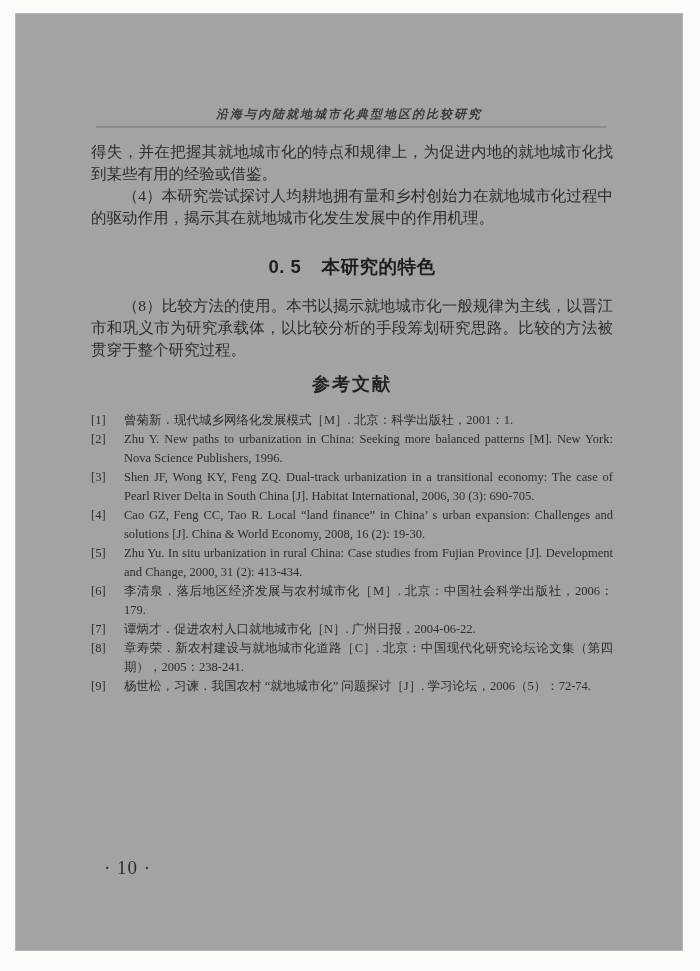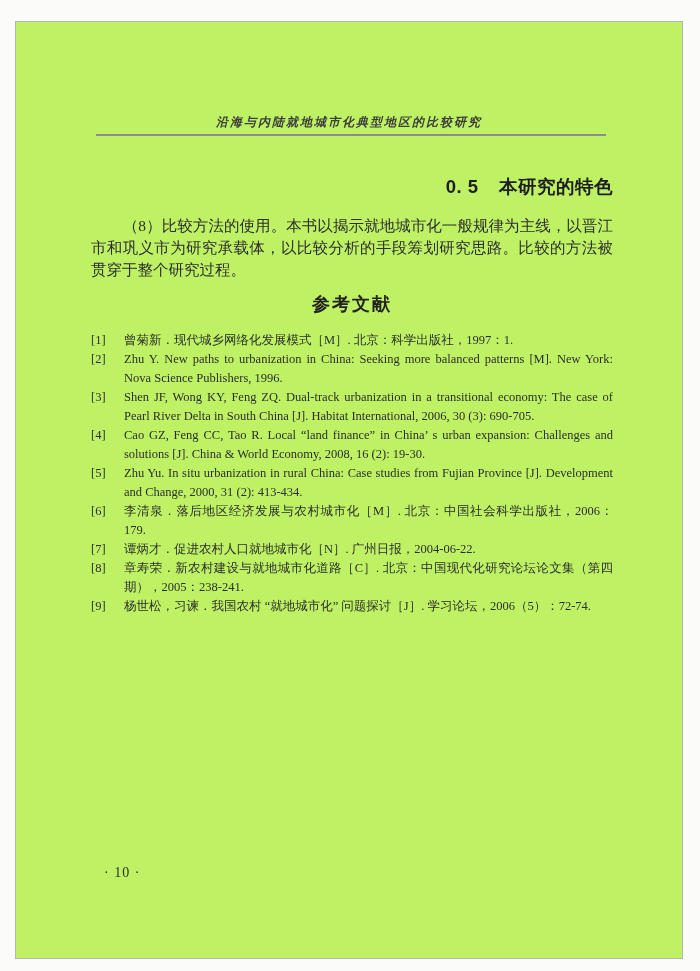--- a/index.html
+++ b/index.html
@@ -3,22 +3,22 @@
 <meta charset="utf-8">
 <style>
   html,body{margin:0;padding:0;}
   body{
     width:700px;height:971px;position:relative;
     background:#fbfbfa;
     font-family:"Liberation Serif","DejaVu Serif",serif;
     -webkit-font-smoothing:antialiased;
   }
   .page{
-    position:absolute;left:15px;top:21px;width:668px;height:938px;
-    background:#bef264;border:1px solid #b4b4b4;box-sizing:border-box;
+    position:absolute;left:15px;top:13px;width:668px;height:938px;
+    background:#a3a3a3;border:1px solid #b4b4b4;box-sizing:border-box;
   }
   .running-head{
     position:absolute;top:92px;left:0;width:100%;
     text-align:center;font-style:italic;font-weight:bold;
     font-size:12px;letter-spacing:2px;color:#3c3c3c;
   }
   .head-rule{
     position:absolute;top:112px;left:80px;width:510px;height:2px;
     background:#8c8c8c;
   }
@@ -26,60 +26,64 @@
     position:absolute;left:75px;top:127px;width:522px;
     color:#2d2d2d;font-size:15.5px;line-height:22px;
     text-align:justify;
   }
   .para{margin:0;}
   .para.indent{text-indent:2.05em;}
   .sec-heading{
     margin:26px 0 16px 0;
     font-family:"Liberation Sans","DejaVu Sans",sans-serif;
     font-weight:bold;font-size:18.5px;line-height:24px;color:#1e1e1e;
-    text-align:right;letter-spacing:0.5px;
+    text-align:center;letter-spacing:0.5px;
   }
   .sec-num{margin-right:1.1em;}
   .ref-heading{
     margin:12px 0 16px 0;text-align:center;
     font-family:"Liberation Sans","DejaVu Sans",sans-serif;
     font-weight:bold;font-size:18px;color:#222;letter-spacing:2px;
   }
   .refs{font-size:12.5px;line-height:19px;color:#2d2d2d;}
   .ref-item{display:flex;margin:0;}
   .ref-label{flex:0 0 33px;white-space:nowrap;}
   .ref-text{flex:1;text-align:justify;}
   .page-num{
     position:absolute;left:88px;top:843px;
-    font-size:14px;letter-spacing:1px;color:#2d2d2d;font-family:Liberation Serif, serif;
+    font-size:19px;letter-spacing:1px;color:#2d2d2d;font-family:Liberation Serif, serif;
   }
 </style>
 </head>
 <body>
 
 <div class="page">
   <div class="running-head">沿海与内陆就地城市化典型地区的比较研究</div>
   <div class="head-rule"></div>
 
   <div class="content">
+    <div id="intro-container">
+        <p class="para">得失，并在把握其就地城市化的特点和规律上，为促进内地的就地城市化找到某些有用的经验或借鉴。</p>
+        <p class="para indent">（4）本研究尝试探讨人均耕地拥有量和乡村创始力在就地城市化过程中的驱动作用，揭示其在就地城市化发生发展中的作用机理。</p>
+      </div>
 
     <div class="sec-heading">
       <span class="sec-num">0. 5</span><span>本研究的特色</span>
     </div>
 
     <div id="section-container">
         <p class="para indent">（8）比较方法的使用。本书以揭示就地城市化一般规律为主线，以晋江市和巩义市为研究承载体，以比较分析的手段筹划研究思路。比较的方法被贯穿于整个研究过程。</p>
       </div>
 
     <div class="ref-heading">参考文献</div>
 
     <div class="refs" id="refs-container">
         <div class="ref-item">
     <span class="ref-label">[1]</span>
-    <span class="ref-text">曾菊新．现代城乡网络化发展模式［M］. 北京：科学出版社，1997：1.</span>
+    <span class="ref-text">曾菊新．现代城乡网络化发展模式［M］. 北京：科学出版社，2001：1.</span>
   </div>
         <div class="ref-item">
     <span class="ref-label">[2]</span>
     <span class="ref-text">Zhu Y. New paths to urbanization in China: Seeking more balanced patterns [M]. New York: Nova Science Publishers, 1996.</span>
   </div>
         <div class="ref-item">
     <span class="ref-label">[3]</span>
     <span class="ref-text">Shen JF, Wong KY, Feng ZQ. Dual-track urbanization in a transitional economy: The case of Pearl River Delta in South China [J]. Habitat International, 2006, 30 (3): 690-705.</span>
   </div>
         <div class="ref-item">

